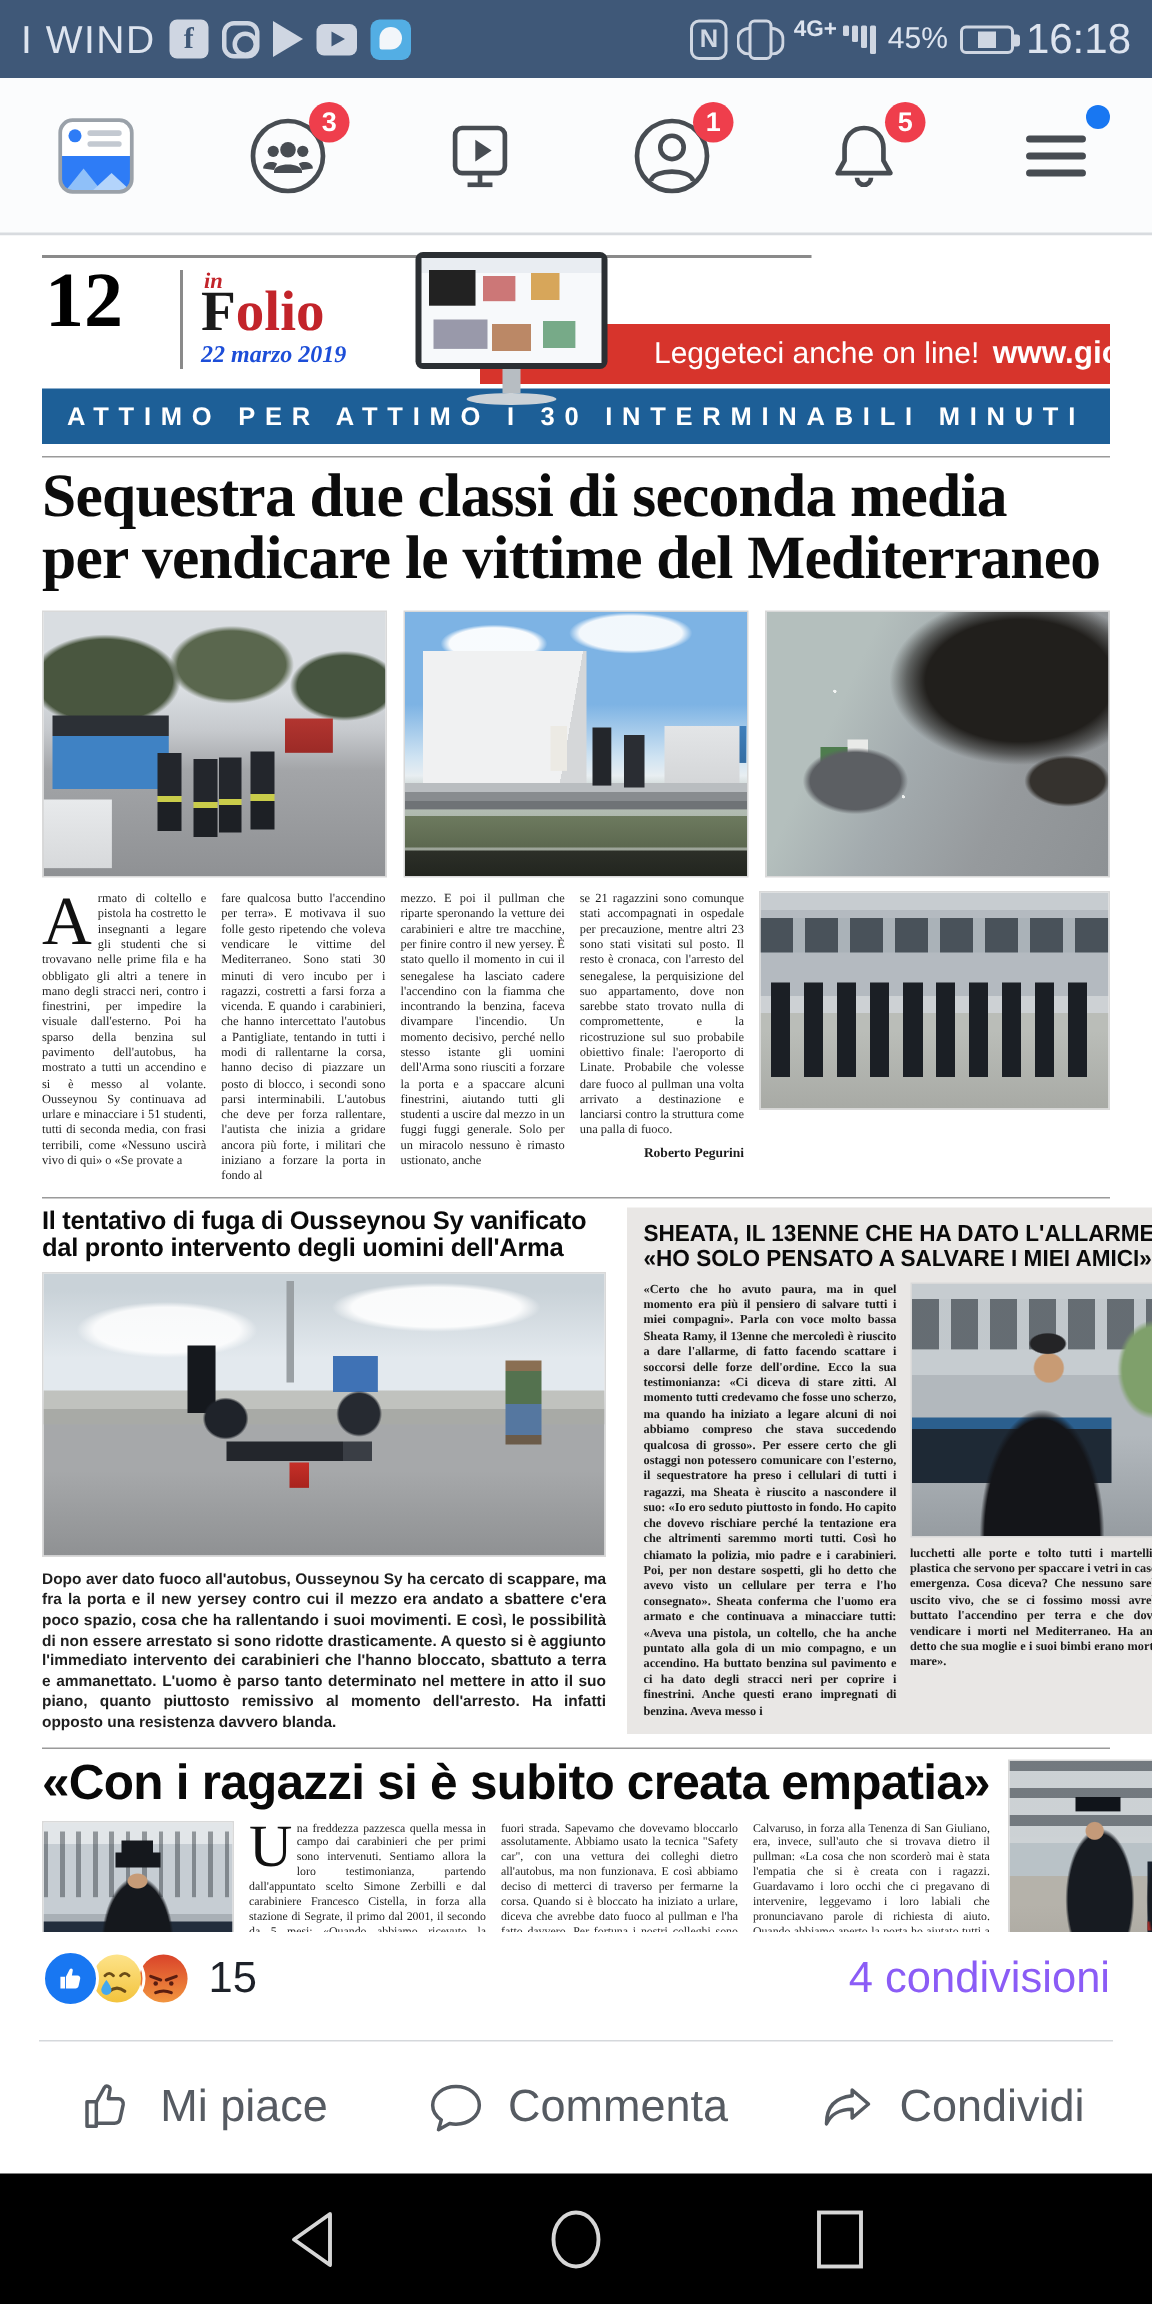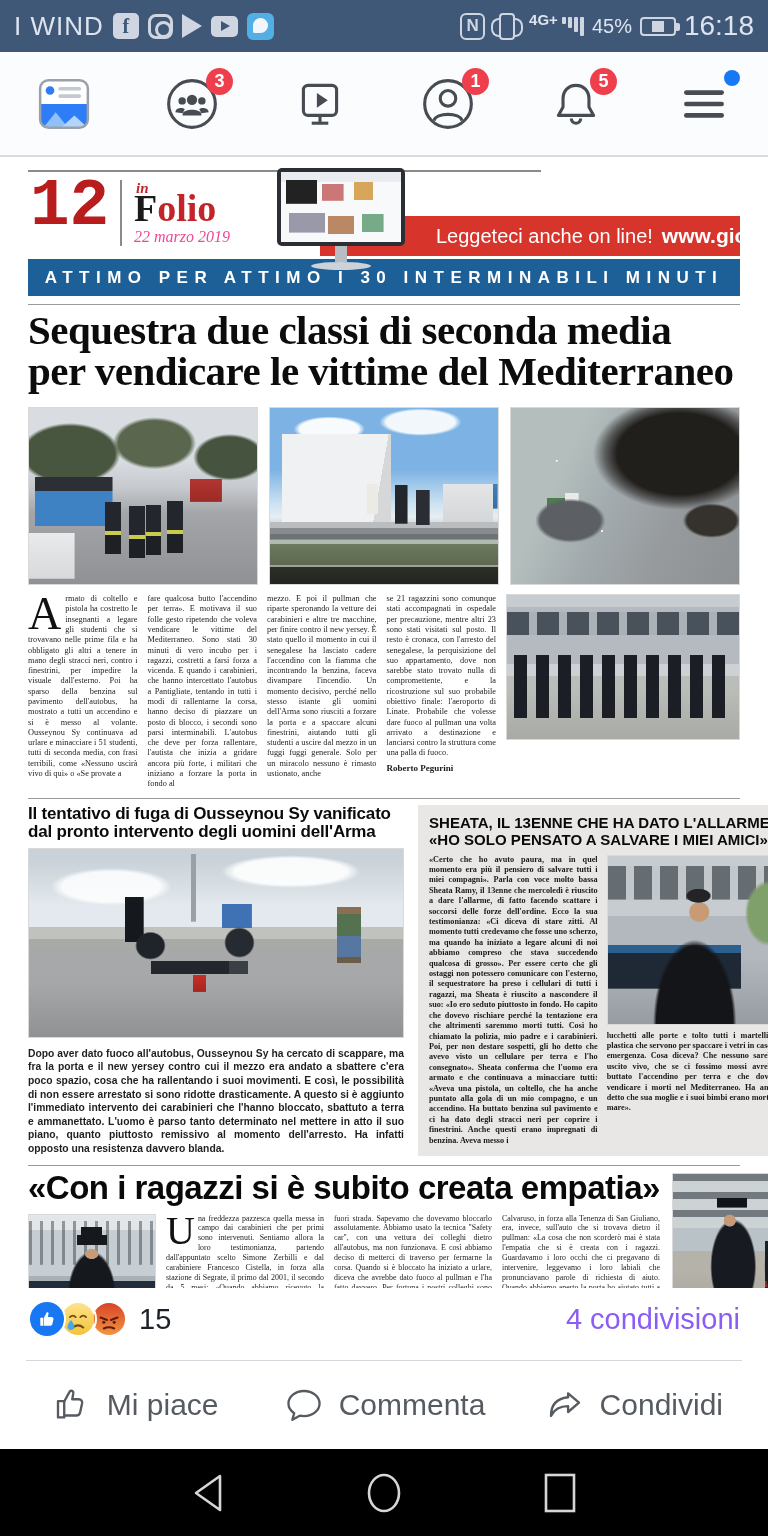--- a/index.html
+++ b/index.html
@@ -40,26 +40,26 @@
   .fbtab { flex:1; display:flex; justify-content:center; position:relative; }
   .fbtab svg { display:block; }
   .badge { position:absolute; top:-8px; right:18%; min-width:27px; height:27px; border-radius:14px; background:#ef3e4c; color:#fff; font-size:18px; font-weight:bold; display:flex; align-items:center; justify-content:center; padding:0 6px; }
   .menudot { position:absolute; top:-6px; right:22%; width:16px; height:16px; border-radius:50%; background:#1877f2; }
 
   
   .post-image { height:1131px; background:#fff; padding:0 28px; overflow:hidden; flex:none; position:relative; color:#151515; }
 
   .np-header { position:relative; height:80px; margin-top:13px; }
   .np-hairline { position:absolute; top:0; left:0; width:72%; border-top:2px solid #8a8a8a; }
-  .np-pageno { position:absolute; left:2px; top:6px; font-family:Liberation Mono, monospace; font-weight:bold; font-size:66px; line-height:0.95; color:#b91c1c; }
+  .np-pageno { position:absolute; left:2px; top:6px; font-family:Liberation Serif, serif; font-weight:bold; font-size:52px; line-height:0.95; color:#000000; }
   .np-mast { position:absolute; left:92px; top:10px; border-left:2px solid #8a8a8a; padding-left:12px; }
   .mast-in { font-family:"Liberation Serif",serif; font-style:italic; font-weight:bold; color:#c2242a; font-size:15px; display:block; margin-bottom:-8px; margin-left:2px; }
   .mast-name { font-family:"Liberation Serif",serif; font-weight:bold; font-size:38px; color:#c2242a; display:inline-block; line-height:1; }
   .mast-name::first-letter { color:#1a1a1a; }
-  .mast-date { font-family:"Liberation Serif",serif; font-style:italic; font-size:16px; color:#ec4899; margin-top:1px; }
+  .mast-date { font-family:"Liberation Serif",serif; font-style:italic; font-size:16px; color:#1d4ed8; margin-top:1px;font-weight:bold; }
   .onlinebar { position:absolute; left:292px; right:0; top:46px; height:40px; background:#d7342c; display:flex; align-items:center; padding-left:116px; gap:9px; color:#fff; white-space:nowrap; overflow:hidden; }
   .online-text { font-size:20px; }
   .online-url { font-size:21px; font-weight:bold; }
   .monitor { position:absolute; left:246px; top:-2px; width:134px; z-index:2; display:flex; flex-direction:column; align-items:center; }
   .mon-screen { width:128px; height:78px; background:#2b2f33; border-radius:5px; padding:4px; }
   .mon-inner { width:100%; height:100%; background:
     linear-gradient(#222,#222) 6% 18%/26% 34% no-repeat,
     linear-gradient(#c77,#c77) 42% 22%/18% 24% no-repeat,
     linear-gradient(#d7a65a,#d7a65a) 72% 20%/16% 26% no-repeat,
     linear-gradient(#99a,#99a) 10% 82%/30% 28% no-repeat,
@@ -112,21 +112,21 @@
     linear-gradient(#4e7c4e,#4e7c4e) 17% 57%/8% 10% no-repeat,
     linear-gradient(#e9eae8,#e9eae8) 25% 51%/6% 5% no-repeat,
     radial-gradient(2px 2px at 20% 30%,#f2f4f3 0 50%,transparent 60%),
     radial-gradient(2px 2px at 40% 70%,#eef0ef 0 50%,transparent 60%),
     radial-gradient(2px 2px at 60% 45%,#f0f2f1 0 50%,transparent 60%),
     linear-gradient(115deg,#b4bfbd 0 25%,#a3abae 45%,#969a9d 70%,#8d9194 100%); }
 
   .article1 { display:flex; gap:10px; margin-top:9px; }
   .acol { flex:1; font-family:"Liberation Serif",serif; font-size:8.3px; line-height:1.24; text-align:justify; color:#1c1c1c; }
   .drop { float:left; font-family:"Liberation Serif",serif; font-size:46px; line-height:0.8; padding:2px 4px 0 0; font-weight:normal; color:#111; }
-  .byline { font-weight:bold; font-size:9px; margin-top:4px; font-family:"Liberation Serif",serif; }
+  .byline { text-align:right; font-weight:bold; font-size:9px; margin-top:4px; font-family:"Liberation Serif",serif; }
   .ph4 { width:234px; height:146px; flex:none; background:
     repeating-linear-gradient(90deg,#1b1f25 0 13px,rgba(0,0,0,0) 13px 22px) 50% 74%/94% 44% no-repeat,
     repeating-linear-gradient(90deg,#49525a 0 22px,#aab2b8 22px 30px) 0 14%/100% 16% no-repeat,
     linear-gradient(180deg,#c7ccd0 0 8%,#b4bac0 8% 48%,#cdd1d4 48% 56%,#babdb8 56% 64%,#a8aaa5 100%); }
 
   .np-rule2 { border-top:1px solid #9a9a9a; margin-top:8px; }
 
   .middle { display:flex; gap:14px; margin-top:6px; }
   .mid-left { width:376px; flex:none; }
   .subhead { font-weight:bold; font-size:17px; line-height:1.07; color:#0b0b0b; letter-spacing:-0.2px; }

